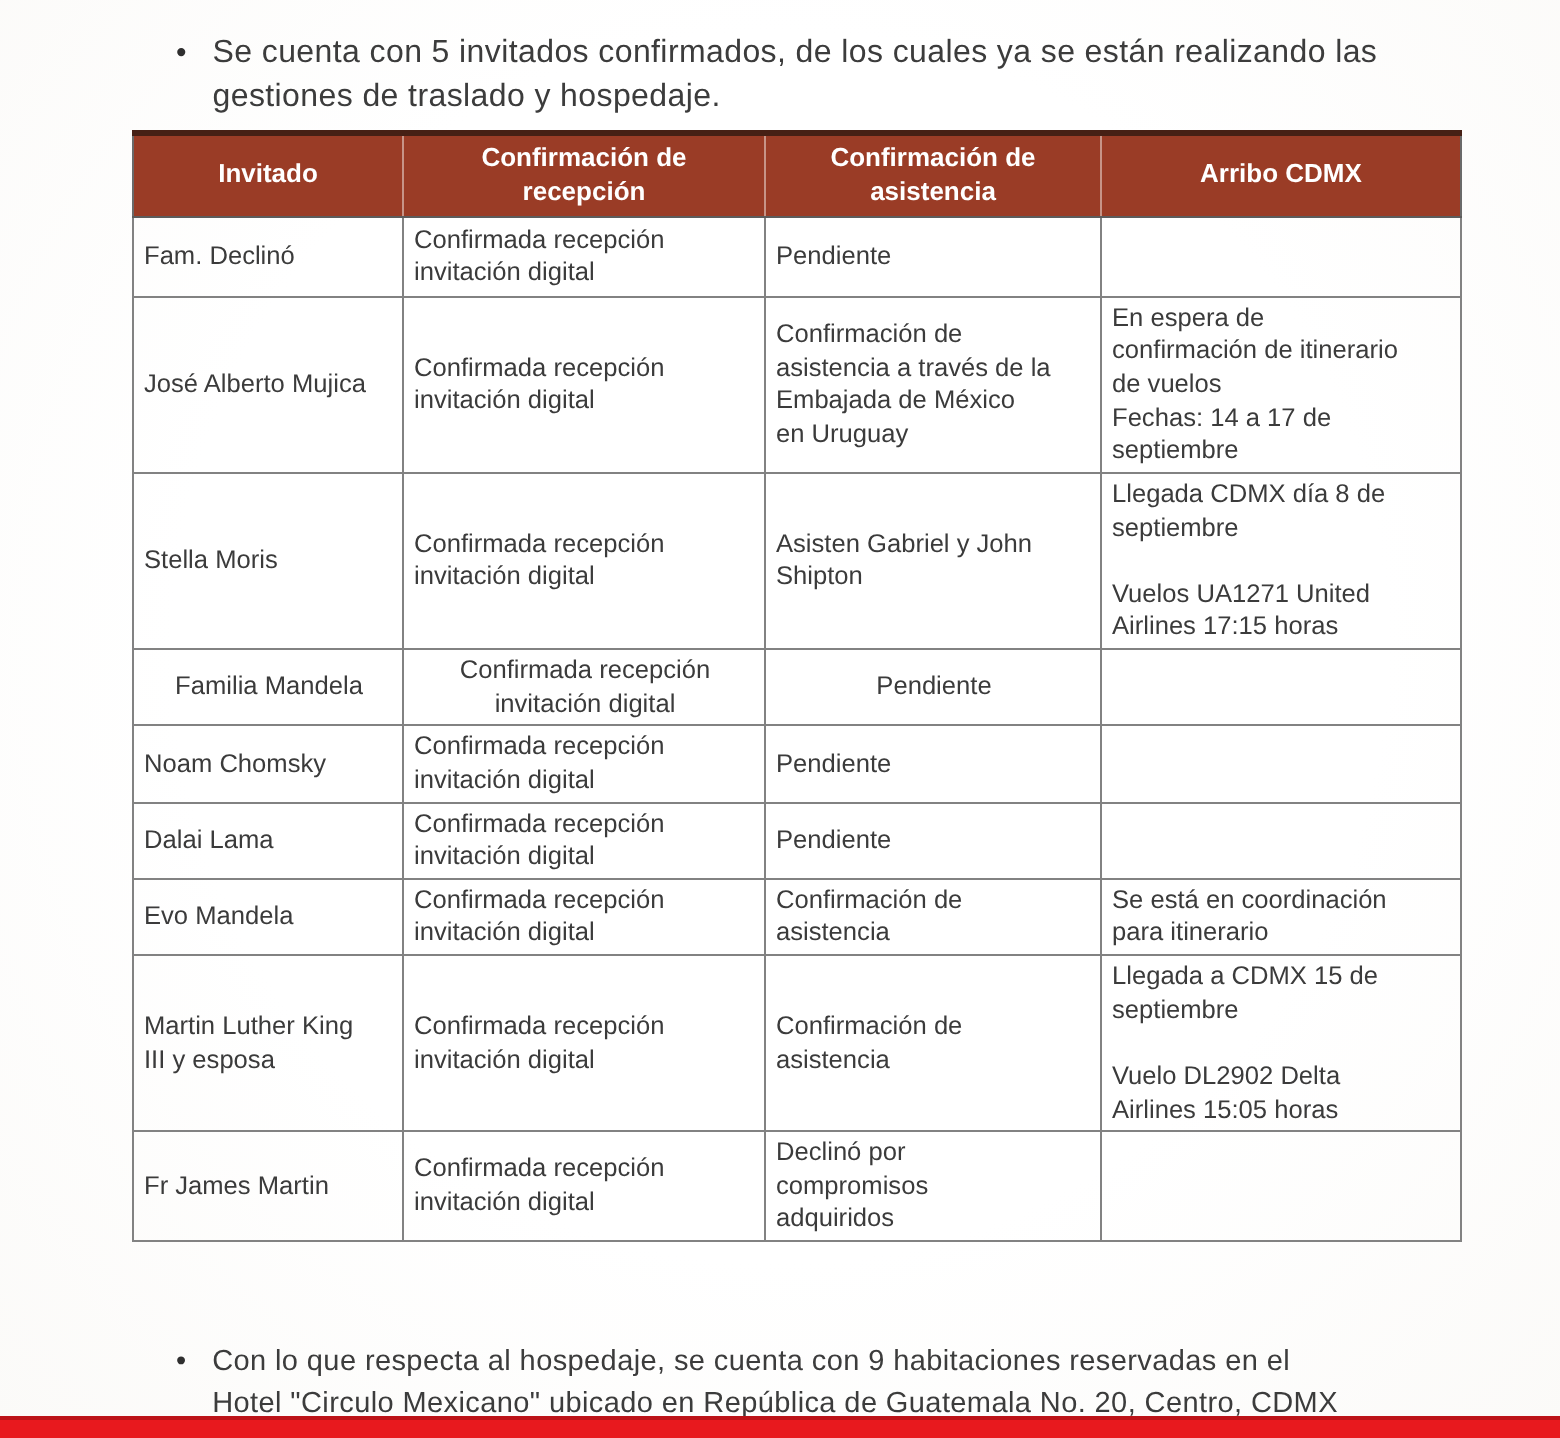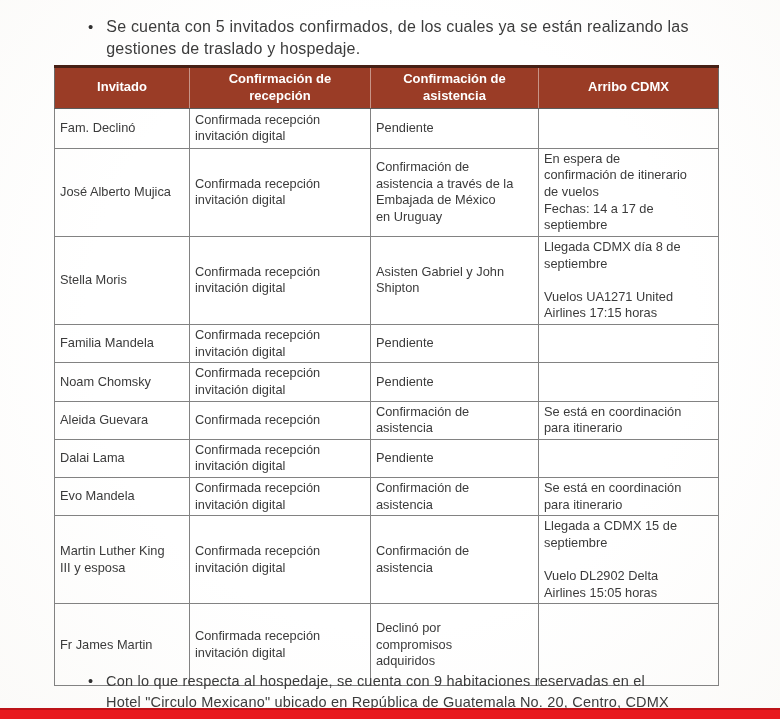--- a/index.html
+++ b/index.html
@@ -21,21 +21,21 @@
   .bullet-item .bullet-text {
     margin:0; font-size:16px; line-height:22px; letter-spacing:0.2px;
     white-space:pre-line; color:#3c3c3c;
   }
   .bullet-top { top:16px; left:88px; width:625px; }
   .bullet-bottom { top:671px; left:88px; width:640px; }
   .bullet-bottom .bullet-text, .bullet-bottom .dot { font-size:14.5px; line-height:21px; }
 
   
   table.guests {
-    position:absolute; top:65px; left:54px; width:664px;
+    position:absolute; top:65px; left:66px; width:664px;
     border-collapse:collapse; table-layout:fixed;
     font-size:12.8px; line-height:1.3;
   }
   table.guests col.c1 { width:135px; }
   table.guests col.c2 { width:181px; }
   table.guests col.c3 { width:168px; }
   table.guests col.c4 { width:180px; }
 
   table.guests th {
     background: var(--header_bg, #9a3c26);
@@ -54,21 +54,21 @@
     border:1px solid #828282;
     padding:2px 4px 2px 5px;
     vertical-align:middle;
     white-space:pre-line;
     color:#3b3b3b;
     overflow:hidden;
   }
   tbody tr:nth-child(1)  { height:40px; }
   tbody tr:nth-child(2)  { height:88px; }
   tbody tr:nth-child(3)  { height:84px; }
-  tbody tr:nth-child(4)  { height:34px; }
+  tbody tr:nth-child(4)  { height:34px;text-align:center; }
   tbody tr:nth-child(5)  { height:34px; }
   tbody tr:nth-child(6)  { height:34px; }
   tbody tr:nth-child(7)  { height:36px; }
   tbody tr:nth-child(8)  { height:35px; }
   tbody tr:nth-child(9)  { height:34px; }
   tbody tr:nth-child(10) { height:82px; }
   tbody tr:nth-child(11) { height:55px; }
 
   
   .red-bar {
@@ -147,28 +147,20 @@
         <td></td>
       </tr>
       <tr>
         <td>Noam Chomsky</td>
         <td>Confirmada recepción
 invitación digital</td>
         <td>Pendiente</td>
         <td></td>
       </tr>
       <tr>
-        <td>Aleida Guevara</td>
-        <td>Confirmada recepción</td>
-        <td>Confirmación de
-asistencia</td>
-        <td>Se está en coordinación
-para itinerario</td>
-      </tr>
-      <tr>
         <td>Dalai Lama</td>
         <td>Confirmada recepción
 invitación digital</td>
         <td>Pendiente</td>
         <td></td>
       </tr>
       <tr>
         <td>Evo Mandela</td>
         <td>Confirmada recepción
 invitación digital</td>

